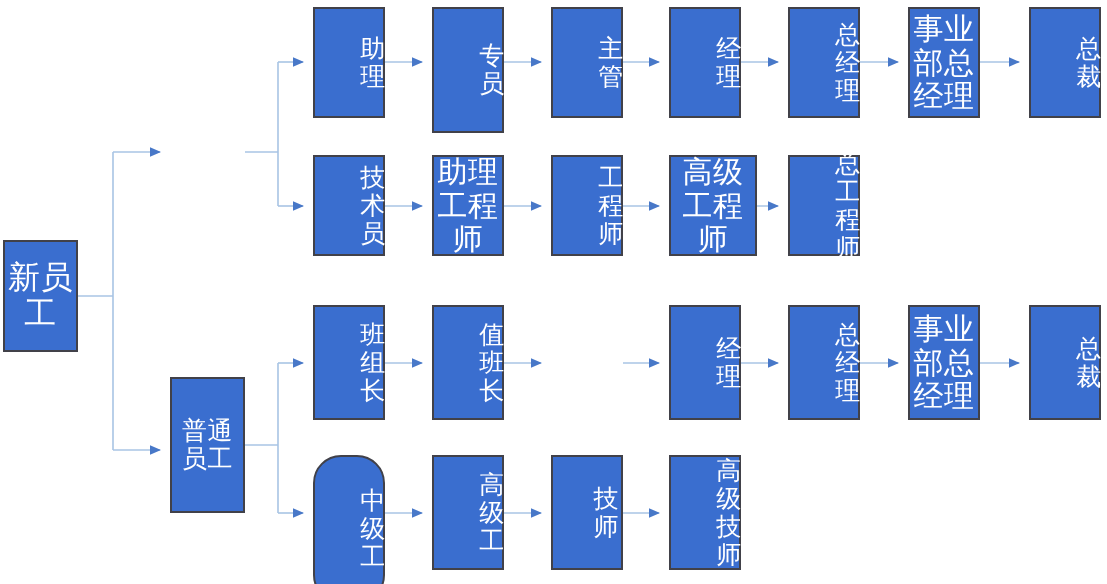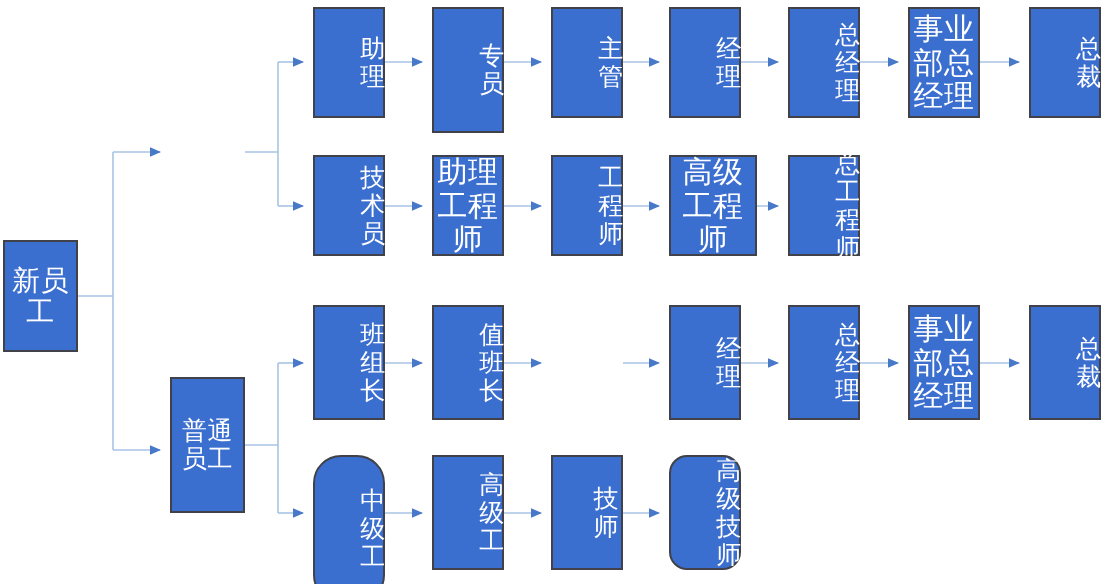--- a/index.html
+++ b/index.html
@@ -20,21 +20,21 @@
     display:flex;
     align-items:center;
     justify-content:center;
     text-align:center;
     line-height:1.12;
     letter-spacing:0.5px;
     font-weight:400;
     z-index:2;
   }
   .node span{display:block;padding:0 2px;}
-  .f-root{font-size:28px;}
+  .f-root{font-size:32px;}
   .f-branch{font-size:25px;}
   .f-1{font-size:25px;padding-left:48px;}
   .f-2{font-size:30px;}
 </style>
 </head>
 <body>
 
 <div id="canvas">
 
   <svg class="links" viewBox="0 0 1107 584">
@@ -156,17 +156,17 @@
 
   <div class="node f-1" style="left:313px;top:455px;width:72px;height:148px;border-radius:28px;">
     <span>中级工</span>
   </div>
   <div class="node f-1" style="left:432px;top:455px;width:72px;height:115px;">
     <span>高级工</span>
   </div>
   <div class="node f-1" style="left:551px;top:455px;width:72px;height:115px;justify-content:flex-end;">
     <span>技师</span>
   </div>
-  <div class="node f-1" style="left:669px;top:455px;width:72px;height:115px;border-radius:18px;">
+  <div class="node f-1" style="left:669px;top:455px;width:72px;height:115px;">
     <span>高级技师</span>
   </div>
 
 </div>
 
 </body></html>

